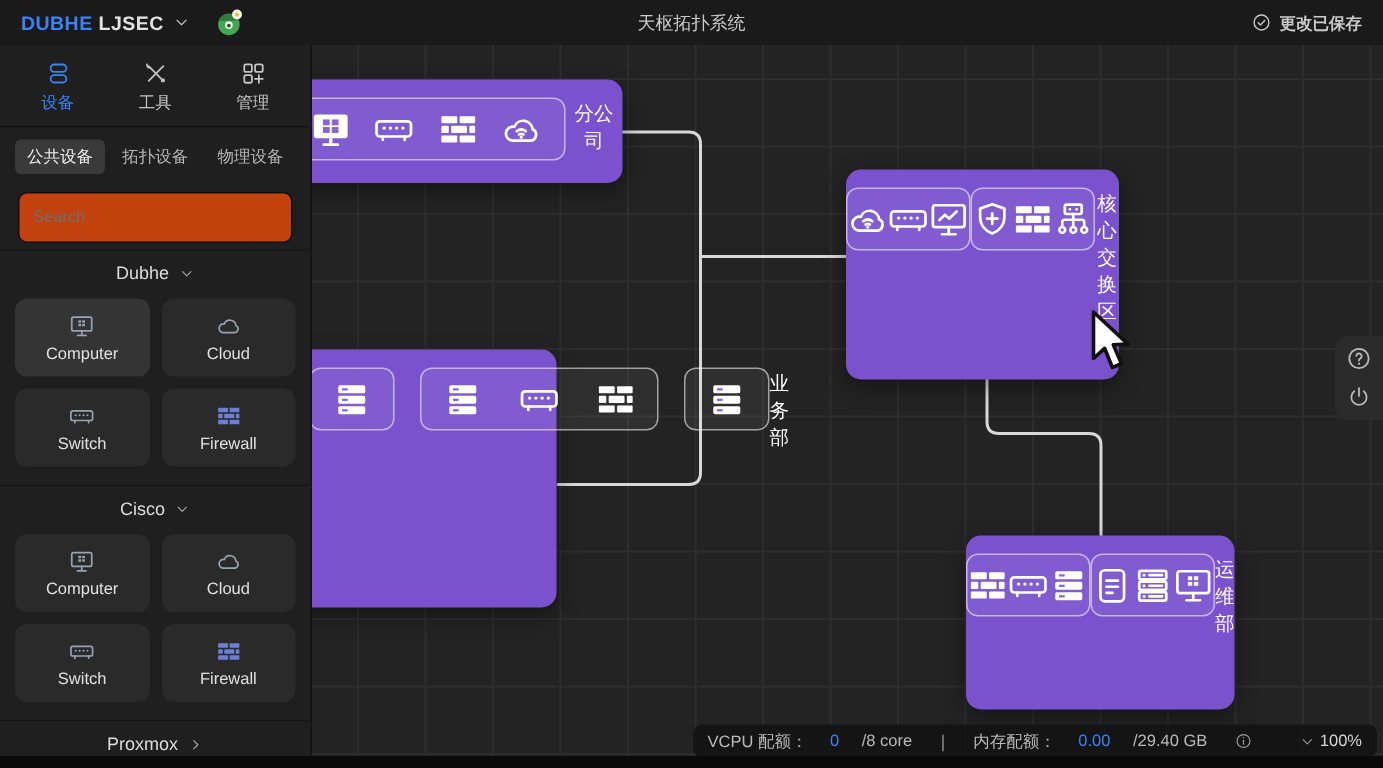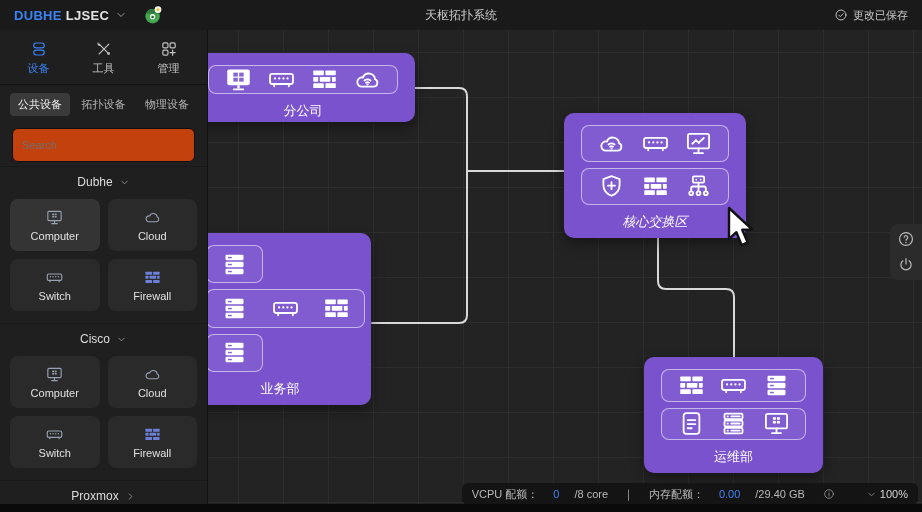--- a/index.html
+++ b/index.html
@@ -11,21 +11,21 @@
   .topbar { position:absolute; left:0; top:0; width:100%; height:30px;
     background:#1a1a1a; display:flex; align-items:center; padding:0 14px; z-index:30; }
   .brand { display:flex; align-items:center; gap:4px; }
   .brand .b1 { color:#3b82f6; font-weight:bold; font-size:13px; letter-spacing:.3px; }
   .brand .b2 { color:#e3e3e3; font-weight:bold; font-size:13px; letter-spacing:.3px; }
   .brand .chev { color:#bbb; width:12px; height:12px; display:inline-flex; margin-left:2px; }
   .avatar { width:20px; height:20px; margin-left:12px; display:inline-flex; }
   .topbar-title { position:absolute; left:0; right:0; text-align:center;
     color:#c9c9c9; font-size:12px; pointer-events:none; }
   .save-status { margin-left:auto; display:flex; align-items:center; gap:5px;
-    color:#c9c9c9; font-size:11px; z-index:2; }
+    color:#c9c9c9; font-size:11px; z-index:2;font-weight:bold; }
   .save-status .ic { width:14px; height:14px; display:inline-flex; color:#c9c9c9; }
 
   
   .sidebar { position:absolute; left:0; top:30px; width:208px; height:475px;
     background:#1f1f1f; border-right:1px solid #131313; z-index:20;
     display:flex; flex-direction:column; overflow:hidden; }
   .side-tabs { display:flex; justify-content:space-around; padding:10px 6px 8px;
     border-bottom:1px solid #121212; }
   .side-tab { display:flex; flex-direction:column; align-items:center; gap:3px;
     color:#c3c3c3; font-size:11px; cursor:pointer; padding:0 6px; }
@@ -56,21 +56,21 @@
   
   .canvas { position:absolute; left:180px; top:30px; right:0; height:474px;
     background:#232323;
     background-image:linear-gradient(#2d2d2d 1px, transparent 1px),
                      linear-gradient(90deg,#2d2d2d 1px, transparent 1px);
     background-size:45px 45px; background-position:13px 22px; z-index:5; }
   svg.edges { position:absolute; inset:0; width:100%; height:100%; z-index:1; }
   .edge { fill:none; stroke:#d8d8d8; stroke-width:2; stroke-linecap:round; }
   .node { position:absolute; background:#7a52ce; border-radius:10px;
     box-shadow:0 5px 14px rgba(0,0,0,.4); z-index:3; cursor:grab;
-    display:flex; flex-direction:column; padding:9px 0 7px; --hole:#8765d6; color:#fff;justify-content:space-between; }
+    display:flex; flex-direction:row; padding:9px 0 7px; --hole:#8765d6; color:#fff;justify-content:space-between; }
   .node-row { display:flex; align-items:center; justify-content:space-evenly;
     border:1.5px solid rgba(255,255,255,.55); background:rgba(255,255,255,.06);
     border-radius:8px; height:42px; width:calc(100% - 34px); margin:3px auto; }
   .node-row.fit { width:auto; align-self:flex-start; margin-left:17px;
     padding:0 14px; gap:24px; justify-content:flex-start; }
   .node-row .ic { width:27px; height:27px; display:inline-flex; color:#fff; }
   .node-label { text-align:center; color:#fff; font-size:13px; margin-top:5px; }
 
   .cursor-svg { position:absolute; z-index:12; pointer-events:none; }
 
@@ -353,21 +353,21 @@
               <svg viewBox="0 0 24 24" width="100%" height="100%" fill="none" stroke="currentColor" stroke-width="1.6" stroke-linecap="round" stroke-linejoin="round">
                 <path d="M17.3 18.4 H7.2 a4.1 4.1 0 1 1 .7-8.1 A5.6 5.6 0 0 1 18.7 11.7 a3.5 3.5 0 0 1 -1.4 6.7 z"></path>
                 <path d="M9.3 12.9 a4.4 4.4 0 0 1 5.4 0"></path>
                 <path d="M10.7 14.8 a2.4 2.4 0 0 1 2.6 0"></path>
                 <circle cx="12" cy="16.4" r=".95" fill="currentColor" stroke="none"></circle>
               </svg>
             </span>
           </div>
           <div class="node-label">分公司</div>
         </div>
-        <div class="node" style="left: 384px; top: 83px; width: 182px; height: 125px; font-style: italic;">
+        <div class="node" style="left: 384px; top: 83px; width: 182px; height: 140px;">
           <div class="node-row">
             <span class="ic">
               <svg viewBox="0 0 24 24" width="100%" height="100%" fill="none" stroke="currentColor" stroke-width="1.6" stroke-linecap="round" stroke-linejoin="round">
                 <path d="M17.3 18.4 H7.2 a4.1 4.1 0 1 1 .7-8.1 A5.6 5.6 0 0 1 18.7 11.7 a3.5 3.5 0 0 1 -1.4 6.7 z"></path>
                 <path d="M9.3 12.9 a4.4 4.4 0 0 1 5.4 0"></path>
                 <path d="M10.7 14.8 a2.4 2.4 0 0 1 2.6 0"></path>
                 <circle cx="12" cy="16.4" r=".95" fill="currentColor" stroke="none"></circle>
               </svg>
             </span>
             <span class="ic">

